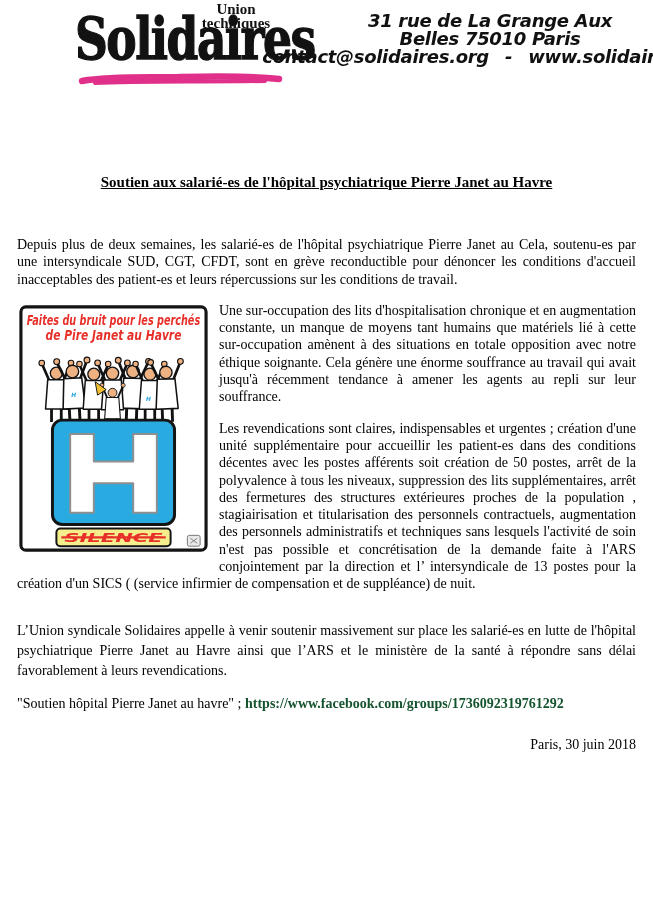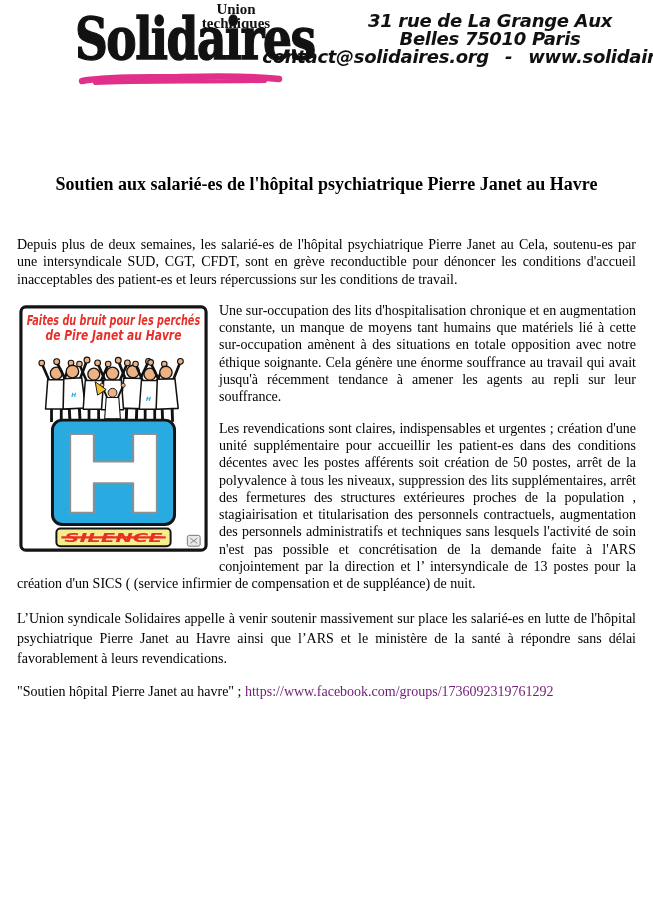--- a/index.html
+++ b/index.html
@@ -41,41 +41,42 @@
     font-style:italic; font-weight:bold;
     font-size:18px; line-height:18px; letter-spacing:-0.3px;
     color:#111;
   }
   .contact-row { display:flex; justify-content:center; gap:16px; }
 
   
   .doc-title {
     position:absolute; top:174px; left:0; width:100%;
     text-align:center;
-    font-size:18px; font-weight:bold;
+    font-size:15px; font-weight:bold;
     font-family:"Liberation Serif", serif;
+    text-decoration:underline;
   }
 
   
   .article {
     position:absolute; left:17px; top:236px; width:619px;
     font-size:14px; line-height:17.3px;
     text-align:justify;
   }
   .article p { margin-bottom:14px; }
   .poster {
     float:left;
     width:193px; height:255px;
     margin:0 9px 4px 0;
     font-style:italic;
   }
   .poster svg { display:block; width:100%; height:100%; }
-  .loose { line-height:20px; margin-top:16px; }
+  .loose { line-height:20px; margin-top:28px; }
   .fb-line { margin-top:4px; }
-  .fb-url { color:#701a75; text-decoration:none; }
+  .fb-url { color:#14532d; text-decoration:none;font-weight:bold; }
   .dateline {
     margin-top:24px;
     text-align:right;
     clear:both;
   }
 </style>
 </head>
 <body>
 
 <div class="page">
@@ -169,15 +170,16 @@
     <p>Une sur-occupation des lits d'hospitalisation chronique et en augmentation constante, un manque de moyens tant humains que matériels lié à cette sur-occupation amènent à des situations en totale opposition avec notre éthique soignante. Cela génère une énorme souffrance au travail qui avait jusqu'à récemment tendance à amener les agents au repli sur leur souffrance.</p>
     <p>Les revendications sont claires, indispensables et urgentes ; création d'une unité supplémentaire pour accueillir les patient-es dans des conditions décentes avec les postes afférents soit création de 50 postes, arrêt de la polyvalence à tous les niveaux,  suppression des lits supplémentaires, arrêt des fermetures des structures extérieures proches de la population , stagiairisation et titularisation des personnels contractuels,  augmentation des personnels administratifs et techniques sans lesquels l'activité de soin n'est pas possible et concrétisation de la demande faite à l'ARS  conjointement par la direction et l’ intersyndicale de 13 postes pour la création d'un SICS ( (service infirmier de compensation et de suppléance)  de nuit.</p>
 
     <p class="loose">L’Union syndicale Solidaires appelle à venir soutenir massivement sur place les salarié-es en lutte de l'hôpital psychiatrique Pierre Janet au Havre ainsi que l’ARS et le ministère de la santé à répondre sans délai favorablement à leurs revendications.</p>
 
     <p class="fb-line">
       <span>"Soutien hôpital Pierre Janet au havre" ;</span>
       <a class="fb-url" href="#">https://www.facebook.com/groups/1736092319761292</a>
     </p>
 
+    <div class="dateline">Paris, 30 juin 2018</div>
   </div>
 
 </div>
 
 </body></html>

